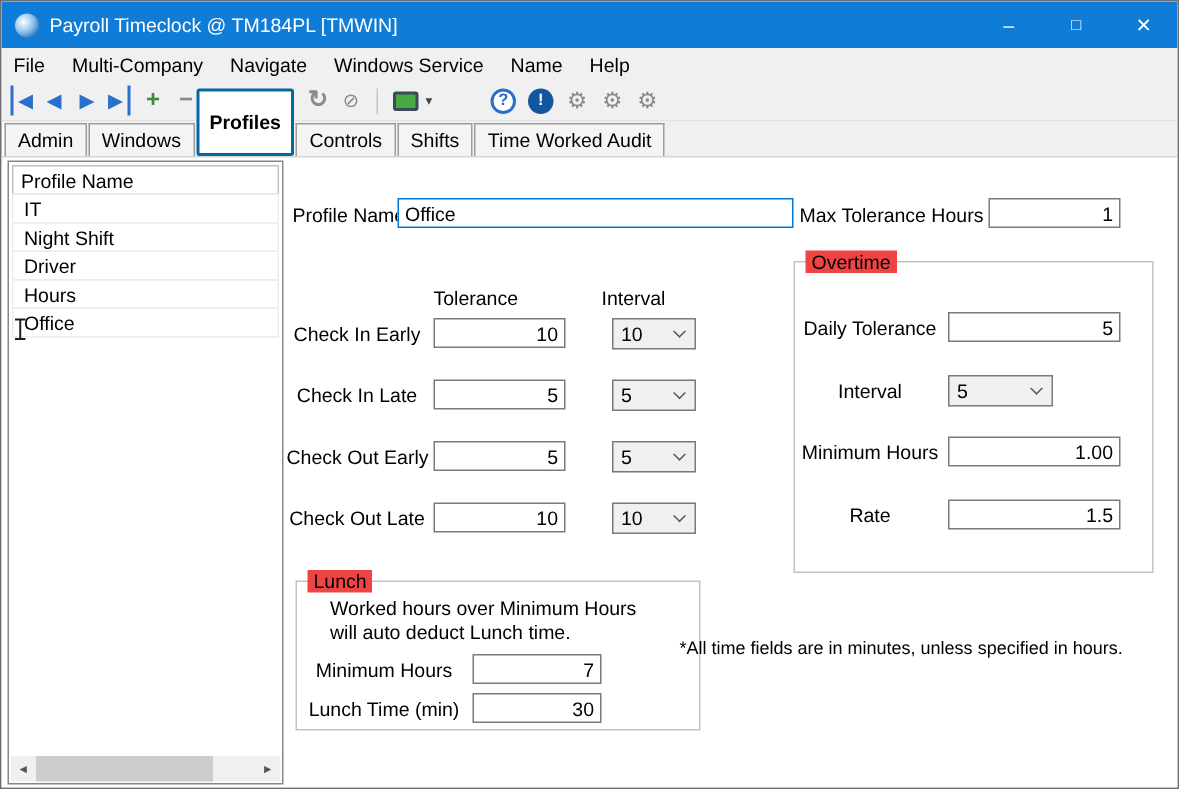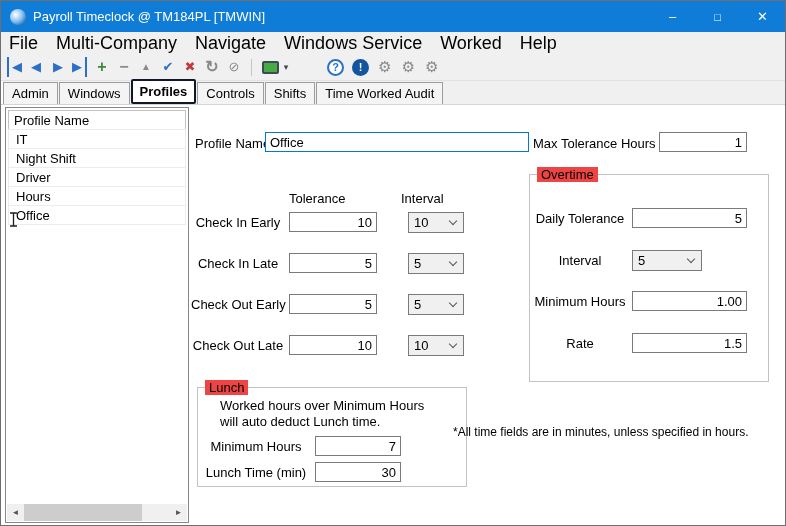--- a/index.html
+++ b/index.html
@@ -13,21 +13,21 @@
   .app-icon { width:16px; height:16px; border-radius:50%; margin:0 7px 0 9px;
               background:radial-gradient(circle at 35% 35%, #ffffff, #8cc4ef 45%, #155fa5 90%); }
   .title { font-size:13px; }
   .win-btns { margin-left:auto; display:flex; height:100%; }
   .win-btn { width:45px; height:100%; display:flex; align-items:center; justify-content:center;
              font-size:13px; cursor:default; }
   .win-btn.max { font-size:11px; }
 
   
   .menubar { position:absolute; top:31px; left:0; right:0; height:22px; background:#f0f0f0;
-             display:flex; align-items:center; font-size:18px; color:#000; }
+             display:flex; align-items:center; font-size:13px; color:#000; }
   .menu-item { padding:0 9px; height:100%; display:flex; align-items:center; }
   .menu-item:first-child { padding-left:8px; }
 
   
   .toolbar { position:absolute; top:53px; left:0; right:0; height:27px; background:#f0f0f0;
              display:flex; align-items:center; padding-left:4px; border-bottom:1px solid #e2e2e2; }
   .tb { width:22px; text-align:center; font-size:13px; line-height:20px; }
   .tb.big { font-size:16px; font-weight:bold; }
   .tb.sm  { font-size:10px; }
   .tb-blue { color:#2a6fc9; } .tb-green { color:#3c8a3c; }
@@ -43,22 +43,22 @@
             justify-content:center; font-size:11px; font-weight:bold; margin:0 4px; }
   .circle.help { background:#fff; border:2px solid #2a6fc9; color:#2a6fc9; }
   .circle.info { background:#1455a0; color:#fff; }
   .gear { color:#8a8a8a; font-size:15px; margin:0 5px; }
 
   
   .tabstrip { position:absolute; top:80px; left:2px; right:0; height:23px; background:#f0f0f0;
               display:flex; align-items:flex-end; font-size:13px; }
   .tab { padding:3px 8px 3px 8px; border:1px solid #9d9d9d; border-bottom:none;
          background:#f4f4f4; margin-right:1px; }
-  .tab.active { font-weight:bold; border:2px solid #0f172a; border-radius:2px;
-                background:#fff; padding:3px 7px; }
+  .tab.active { font-weight:bold; border:2px solid #0369a1; border-radius:2px;
+                background:#fff; padding:13px 7px; }
 
   
   .content { position:absolute; top:103px; left:0; right:0; bottom:0; background:#fff;
              border-top:1px solid #d4d4d4; font-size:13px; }
 
   
   .list-panel { position:absolute; top:2px; left:4px; width:184px; bottom:2px;
                 border:1px solid #828790; background:#fff; }
   .list-header { margin:2px 2px 0 2px; height:20px; line-height:19px; padding-left:5px;
                  border:1px solid #c2c2c2; }
@@ -104,21 +104,21 @@
       <span class="win-btn max">□</span>
       <span class="win-btn">✕</span>
     </div>
   </div>
 
   <div class="menubar">
     <span class="menu-item">File</span>
     <span class="menu-item">Multi-Company</span>
     <span class="menu-item">Navigate</span>
     <span class="menu-item">Windows Service</span>
-    <span class="menu-item">Worked</span>
+    <span class="menu-item">Name</span>
     <span class="menu-item">Help</span>
   </div>
 
   <div class="toolbar">
     <span class="tb tb-blue bar-l">◀</span>
     <span class="tb tb-blue">◀</span>
     <span class="tb tb-blue">▶</span>
     <span class="tb tb-blue bar-r">▶</span>
     <span class="tb tb-green big">+</span>
     <span class="tb tb-gray big">−</span>

